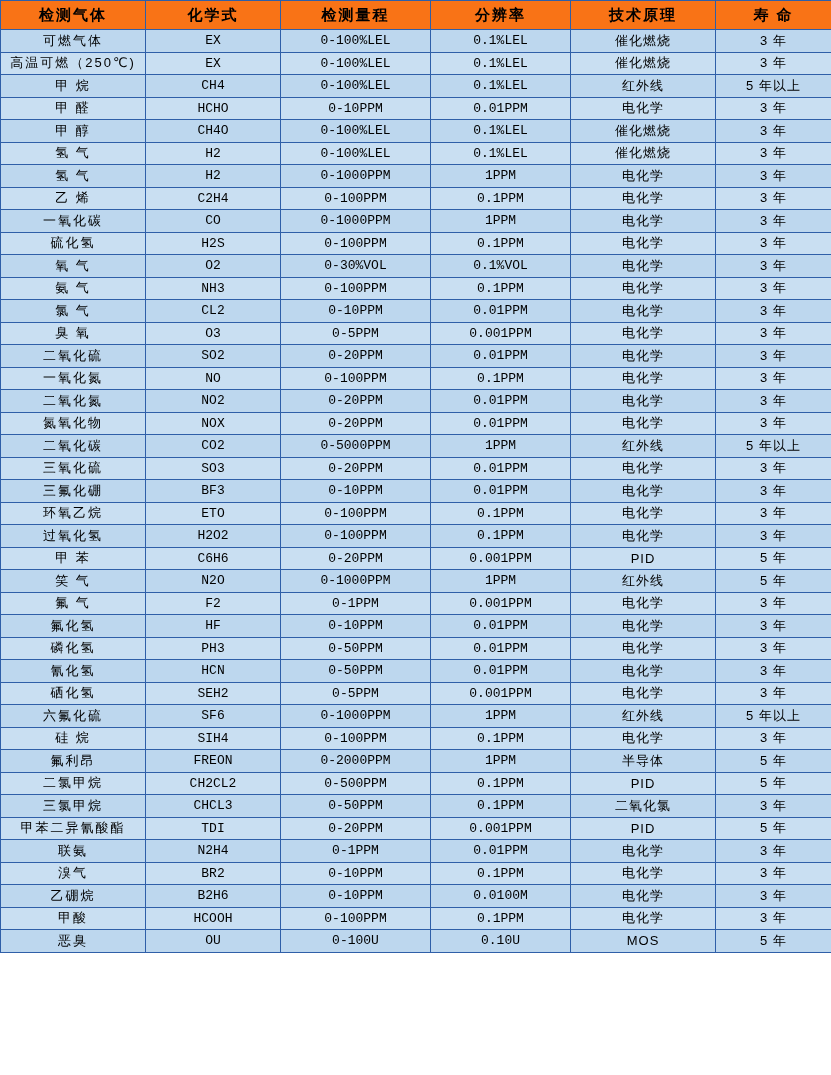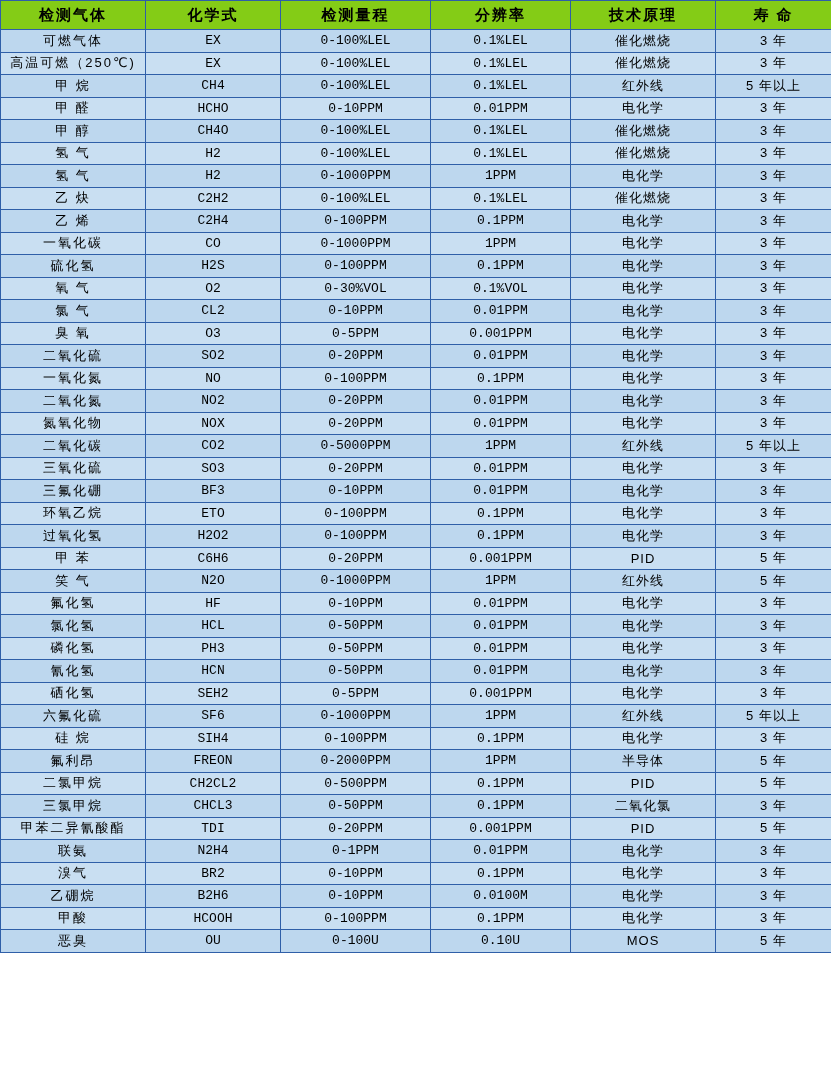--- a/index.html
+++ b/index.html
@@ -29,21 +29,21 @@
     border: 1px solid #2f5fa8;
     text-align: center;
     vertical-align: middle;
     color: #000000;
     padding: 0;
     overflow: hidden;
     white-space: nowrap;
   }
   table.gas-table thead th {
     height: 28px;
-    background: #84cc16;
+    background: #f97316;
     font-size: 15px;
     font-weight: bold;
     letter-spacing: 2px;
   }
   table.gas-table tbody td {
     height: 21.5px;
     font-size: 13px;
     background: #bdd7ee;
   }
   table.gas-table tbody tr:nth-child(even) td {
@@ -134,28 +134,20 @@
       </tr>
       <tr>
         <td class="name">氢 气</td>
         <td class="formula">H2</td>
         <td class="range">0-1000PPM</td>
         <td class="resolution">1PPM</td>
         <td class="principle">电化学</td>
         <td class="life">3 年</td>
       </tr>
       <tr>
-        <td class="name">乙 炔</td>
-        <td class="formula">C2H2</td>
-        <td class="range">0-100%LEL</td>
-        <td class="resolution">0.1%LEL</td>
-        <td class="principle">催化燃烧</td>
-        <td class="life">3 年</td>
-      </tr>
-      <tr>
         <td class="name">乙 烯</td>
         <td class="formula">C2H4</td>
         <td class="range">0-100PPM</td>
         <td class="resolution">0.1PPM</td>
         <td class="principle">电化学</td>
         <td class="life">3 年</td>
       </tr>
       <tr>
         <td class="name">一氧化碳</td>
         <td class="formula">CO</td>
@@ -174,20 +166,28 @@
       </tr>
       <tr>
         <td class="name">氧 气</td>
         <td class="formula">O2</td>
         <td class="range">0-30%VOL</td>
         <td class="resolution">0.1%VOL</td>
         <td class="principle">电化学</td>
         <td class="life">3 年</td>
       </tr>
       <tr>
+        <td class="name">氨 气</td>
+        <td class="formula">NH3</td>
+        <td class="range">0-100PPM</td>
+        <td class="resolution">0.1PPM</td>
+        <td class="principle">电化学</td>
+        <td class="life">3 年</td>
+      </tr>
+      <tr>
         <td class="name">氯 气</td>
         <td class="formula">CL2</td>
         <td class="range">0-10PPM</td>
         <td class="resolution">0.01PPM</td>
         <td class="principle">电化学</td>
         <td class="life">3 年</td>
       </tr>
       <tr>
         <td class="name">臭 氧</td>
         <td class="formula">O3</td>
@@ -278,31 +278,31 @@
       </tr>
       <tr>
         <td class="name">笑 气</td>
         <td class="formula">N2O</td>
         <td class="range">0-1000PPM</td>
         <td class="resolution">1PPM</td>
         <td class="principle">红外线</td>
         <td class="life">5 年</td>
       </tr>
       <tr>
+        <td class="name">氟 气</td>
+        <td class="formula">F2</td>
+        <td class="range">0-1PPM</td>
+        <td class="resolution">0.001PPM</td>
+        <td class="principle">电化学</td>
+        <td class="life">3 年</td>
+      </tr>
+      <tr>
         <td class="name">氟化氢</td>
         <td class="formula">HF</td>
         <td class="range">0-10PPM</td>
-        <td class="resolution">0.01PPM</td>
-        <td class="principle">电化学</td>
-        <td class="life">3 年</td>
-      </tr>
-      <tr>
-        <td class="name">氯化氢</td>
-        <td class="formula">HCL</td>
-        <td class="range">0-50PPM</td>
         <td class="resolution">0.01PPM</td>
         <td class="principle">电化学</td>
         <td class="life">3 年</td>
       </tr>
       <tr>
         <td class="name">磷化氢</td>
         <td class="formula">PH3</td>
         <td class="range">0-50PPM</td>
         <td class="resolution">0.01PPM</td>
         <td class="principle">电化学</td>

